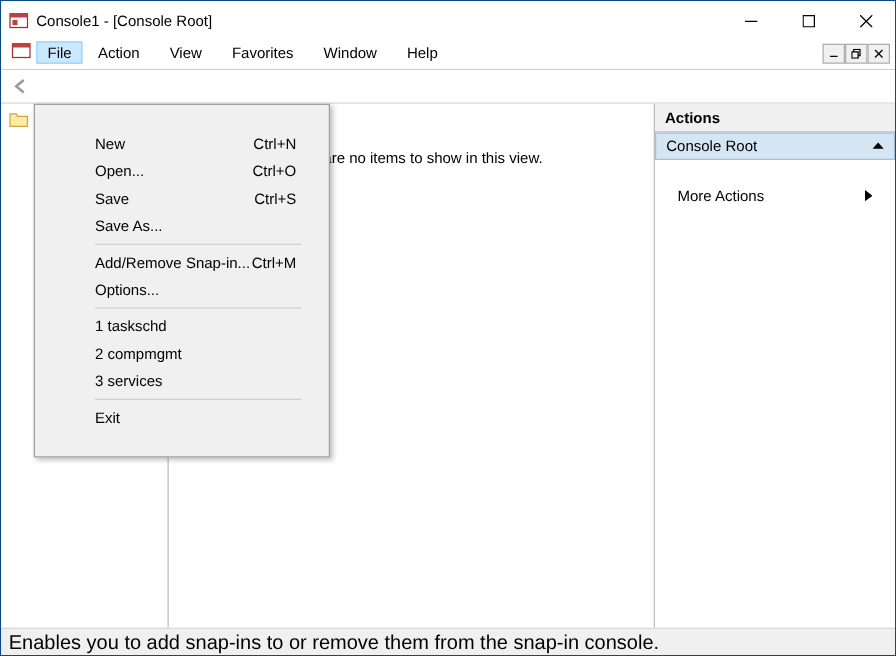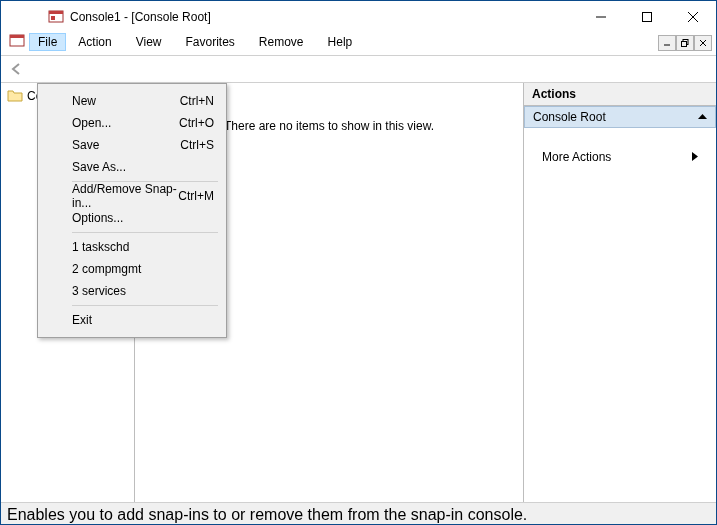--- a/index.html
+++ b/index.html
@@ -1,18 +1,18 @@
 <!DOCTYPE html>
 <html><head>
 <meta charset="utf-8">
 <style>
 * { box-sizing: border-box; margin: 0; padding: 0; font-family: "Segoe UI", Tahoma, sans-serif; }
 html, body { width: 717px; height: 525px; overflow: hidden; }
 .window { width: 717px; height: 525px; border: 1px solid #0a4a8a; background: #fff; display: flex; flex-direction: column; }
-.titlebar { height: 32px; background: #fff; display: flex; align-items: center; padding-left: 6px; margin-left: 41px; }
+.titlebar { height: 32px; background: #fff; display: flex; align-items: center; padding-left: 6px; }
 .title-icon { width: 16px; height: 16px; margin-right: 6px; }
 .title-text { font-size: 12px; color: #000; flex: 0 0 auto; }
 .title-spacer { flex: 1; }
 .win-btn { width: 46px; height: 32px; display: flex; align-items: center; justify-content: center; }
 .menubar { height: 22px; background: #fff; display: flex; align-items: flex-start; padding-left: 8px; position: relative; }
 .menu-item { font-size: 12px; padding: 2px 12px; cursor: default; }
 .menu-item.open { background: #cce8ff; border: 1px solid #99d1ff; padding: 1px 8px; }
 .mdi-controls { position: absolute; right: 4px; top: 2px; display: flex; gap: 0; }
 .mdi-btn { width: 18px; height: 16px; border: 1px solid #b0b0b0; background: #f0f0f0; display: flex; align-items: center; justify-content: center; font-size: 9px; }
 .toolbar { height: 28px; border-top: 1px solid #d0d0d0; border-bottom: 1px solid #d0d0d0; background: #fff; display: flex; align-items: center; padding-left: 4px; }
@@ -21,21 +21,21 @@
 .tree-pane { width: 134px; border-right: 1px solid #bdbdbd; padding: 4px; }
 .tree-item { display: flex; align-items: center; font-size: 12px; padding: 1px 2px; }
 .tree-icon { width: 16px; height: 16px; margin-right: 4px; }
 .main-pane { flex: 1; border-right: 1px solid #bdbdbd; display: flex; align-items: flex-start; justify-content: center; padding-top: 36px; }
 .main-msg { font-size: 12px; color: #000; }
 .actions-pane { width: 192px; display: flex; flex-direction: column; }
 .actions-header { background: #f0f0f0; border-bottom: 1px solid #bdbdbd; padding: 4px 8px; font-size: 12px; font-weight: bold; }
 .actions-section { background: #d6e5f3; border: 1px solid #a8c0d8; padding: 3px 8px; font-size: 12px; display: flex; justify-content: space-between; align-items: center; margin: 0; }
 .actions-link { padding: 22px 18px; font-size: 12px; display: flex; justify-content: space-between; align-items: center; }
 .statusbar { height: 22px; border-top: 1px solid #d0d0d0; background: #f0f0f0; font-size: 16px; padding: 3px 6px; }
-.dropdown { position: absolute; top: 0; left: 36px; width: 190px; background: #f0f0f0; border: 1px solid #a0a0a0; box-shadow: 2px 2px 4px rgba(0,0,0,0.25); z-index: 10; padding: 6px; }
+.dropdown { position: absolute; top: 0; left: 26px; width: 237px; background: #f0f0f0; border: 1px solid #a0a0a0; box-shadow: 2px 2px 4px rgba(0,0,0,0.25); z-index: 10; padding: 20px; }
 .dd-item { display: flex; align-items: center; font-size: 12px; height: 22px; padding: 0 6px 0 28px; position: relative; }
 .dd-shortcut { margin-left: auto; color: #000; }
 .dd-sep { height: 1px; background: #d0d0d0; margin: 3px 2px 3px 28px; }
 </style>
 </head>
 <body>
 
 <div class="window">
   <div class="titlebar">
     <span class="title-icon">
@@ -69,21 +69,21 @@
     <span class="title-icon" style="margin-right:4px;">
       <svg width="16" height="16">
           <rect x="1" y="2" width="14" height="11" fill="#fff" stroke="#a03030"></rect>
           <rect x="1" y="2" width="14" height="3" fill="#c04040"></rect>
         </svg>
     </span>
     <div class="menu-item open">File</div>
     <div class="menu-item">Action</div>
     <div class="menu-item">View</div>
     <div class="menu-item">Favorites</div>
-    <div class="menu-item">Remove</div>
+    <div class="menu-item">Window</div>
     <div class="menu-item">Help</div>
     <div class="mdi-controls">
       <div class="mdi-btn">
           <svg width="8" height="8">
             <line x1="1" y1="6" x2="7" y2="6" stroke="#000"></line>
           </svg>
         </div>
       <div class="mdi-btn">
           <svg width="8" height="8">
             <rect x="2" y="0.5" width="5" height="5" fill="none" stroke="#000"></rect>

